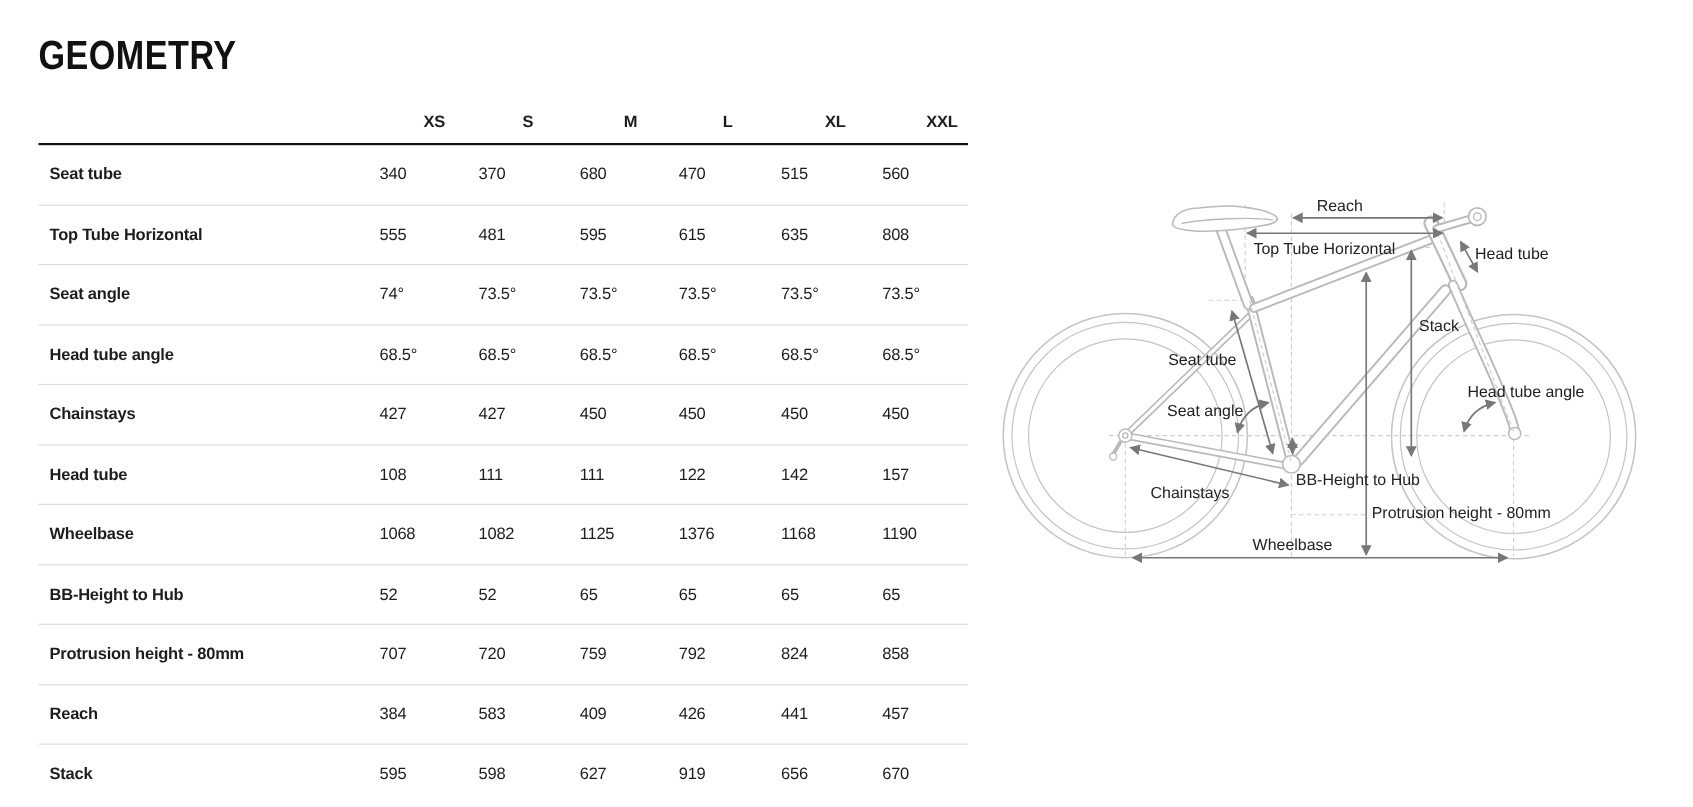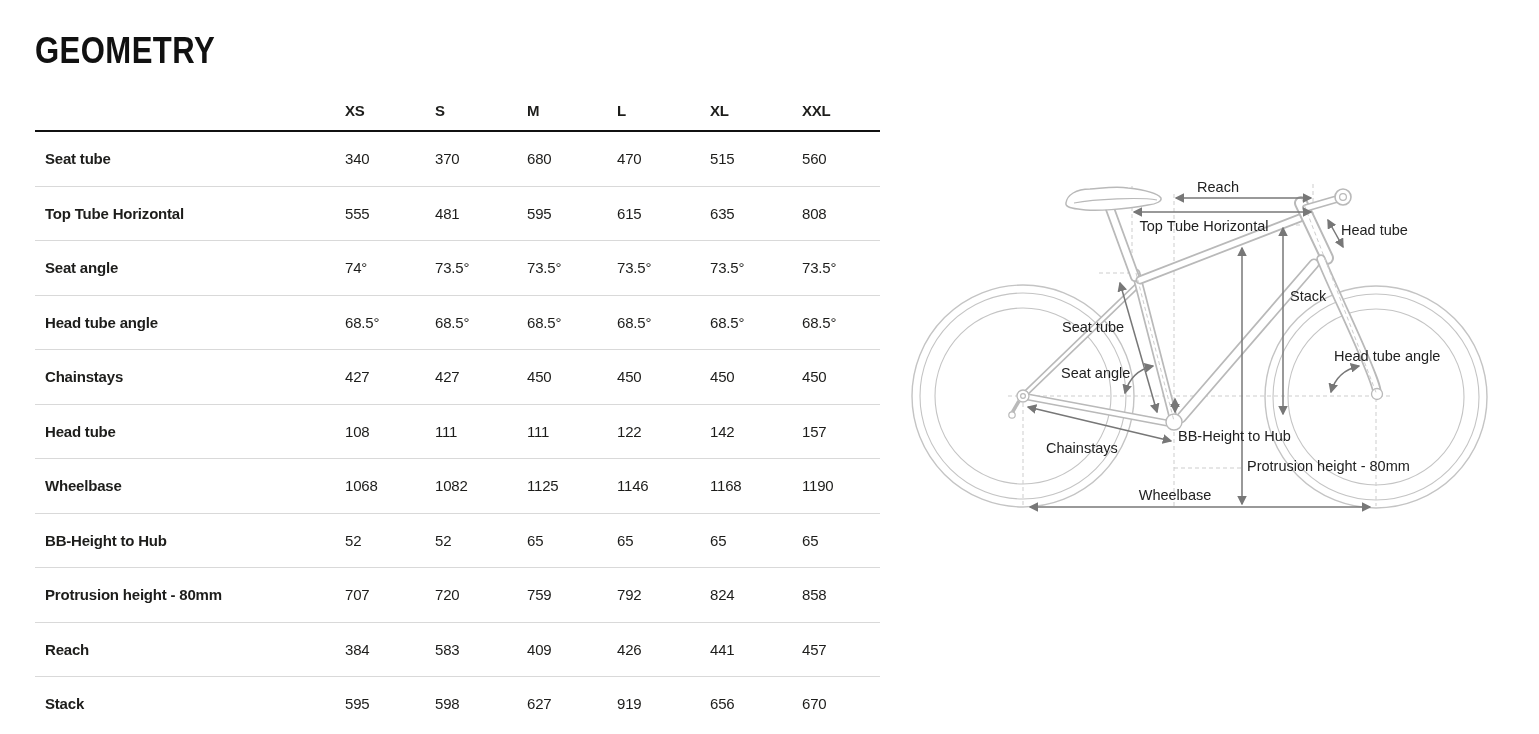--- a/index.html
+++ b/index.html
@@ -10,21 +10,21 @@
               letter-spacing:.5px;transform:scaleX(.84);transform-origin:left center;
               white-space:nowrap;color:#111;}
 
   .geo-table{position:absolute;left:35px;top:90px;width:845px;}
   .trow{display:grid;grid-template-columns:310px 90px 92px 90px 93px 92px 1fr;
         align-items:center;height:53.5px;border-bottom:1px solid #d9d9d9;}
   .trow.head{height:40px;border-bottom:2px solid #111;}
   .tbody .trow:last-child{border-bottom:none;}
   .cell{font-size:15px;letter-spacing:-.2px;white-space:nowrap;}
   .cell.label{font-weight:bold;padding-left:10px;}
-  .trow.head .cell{font-weight:bold;}
+  .trow.head .cell{font-weight:bold;margin-left:40px;}
 
   .diagram{position:absolute;left:900px;top:145px;}
   .diagram text{font-family:"Liberation Sans",sans-serif;font-size:14.5px;fill:#222;}
 </style>
 </head>
 <body>
 
 <div class="page-title">GEOMETRY</div>
 
 <div class="geo-table">
@@ -90,21 +90,21 @@
         <div class="cell">111</div>
         <div class="cell">122</div>
         <div class="cell">142</div>
         <div class="cell">157</div>
       </div>
       <div class="trow">
         <div class="cell label">Wheelbase</div>
         <div class="cell">1068</div>
         <div class="cell">1082</div>
         <div class="cell">1125</div>
-        <div class="cell">1146</div>
+        <div class="cell">1376</div>
         <div class="cell">1168</div>
         <div class="cell">1190</div>
       </div>
       <div class="trow">
         <div class="cell label">BB-Height to Hub</div>
         <div class="cell">52</div>
         <div class="cell">52</div>
         <div class="cell">65</div>
         <div class="cell">65</div>
         <div class="cell">65</div>

